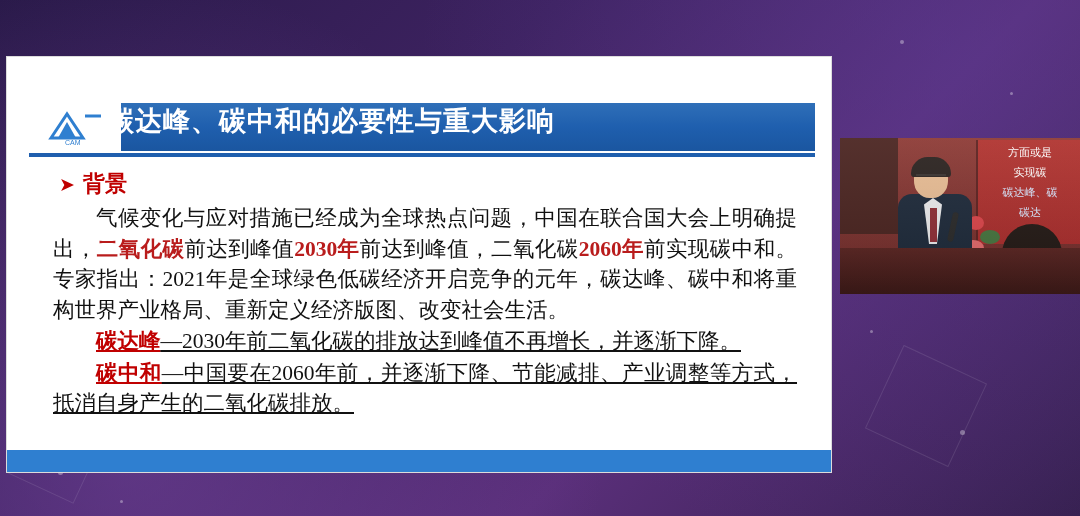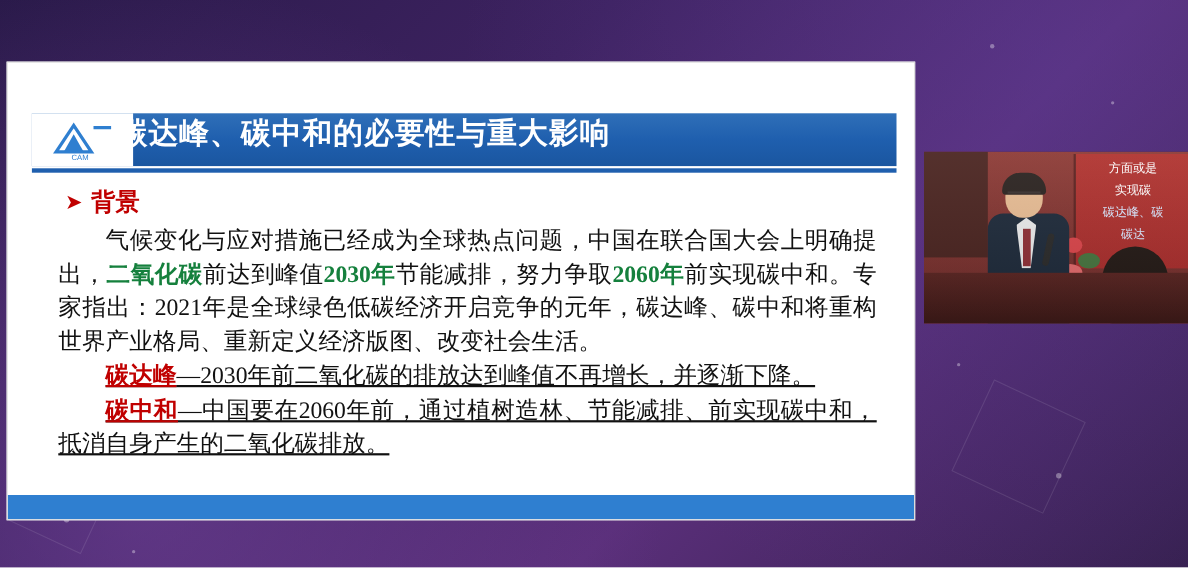--- a/index.html
+++ b/index.html
@@ -126,21 +126,21 @@
     font-size: 21.5px;
     line-height: 1.42;
     color: #111111;
     margin: 0 18px 0 24px;
     text-align: justify;
     text-justify: inter-ideograph;
   }
   .para.indent { text-indent: 2em; }
   .para + .para { margin-top: 1px; text-decoration: underline; }
 
-  .red { color: #15803d; font-weight: bold; }
+  .red { color: #b91c1c; font-weight: bold; }
   .red-ul {
     color: #c00000;
     font-weight: bold;
     text-decoration: underline;
     text-underline-offset: 2px;
   }
 
   
   .slide-footer {
     position: absolute;
@@ -285,23 +285,23 @@
     <div class="title-underline"></div>
 
     <div class="body-area">
 
       <div class="bullet-row">
         <span class="bullet-arrow">➤</span>
         <span class="bullet-label">背景</span>
       </div>
 
       <div id="paragraphs">
-          <div class="para indent"><span>气候变化与应对措施已经成为全球热点问题，中国在联合国大会上明确提出，</span><span class="red">二氧化碳</span><span>前达到峰值</span><span class="red">2030年</span><span>节能减排，努力争取</span><span class="red">2060年</span><span>前实现碳中和。专家指出：2021年是全球绿色低碳经济开启竞争的元年，碳达峰、碳中和将重构世界产业格局、重新定义经济版图、改变社会生活。</span></div>
+          <div class="para indent"><span>气候变化与应对措施已经成为全球热点问题，中国在联合国大会上明确提出，</span><span class="red">二氧化碳</span><span>前达到峰值</span><span class="red">2030年</span><span>前达到峰值，二氧化碳</span><span class="red">2060年</span><span>前实现碳中和。专家指出：2021年是全球绿色低碳经济开启竞争的元年，碳达峰、碳中和将重构世界产业格局、重新定义经济版图、改变社会生活。</span></div>
           <div class="para indent"><span class="red-ul">碳达峰</span><span>—2030年前二氧化碳的排放达到峰值不再增长，并逐渐下降。</span></div>
-          <div class="para indent"><span class="red-ul">碳中和</span><span>—中国要在2060年前，通过植树造林、节能减排、前实现碳中和，抵消自身产生的二氧化碳排放。</span></div>
+          <div class="para indent"><span class="red-ul">碳中和</span><span>—中国要在2060年前，并逐渐下降、节能减排、产业调整等方式，抵消自身产生的二氧化碳排放。</span></div>
         </div>
 
     </div>
 
     <div class="slide-footer-inner"></div>
     <div class="slide-footer"></div>
   </div>
 
   <div class="video-inset">
     <div class="vi-wall"></div>

